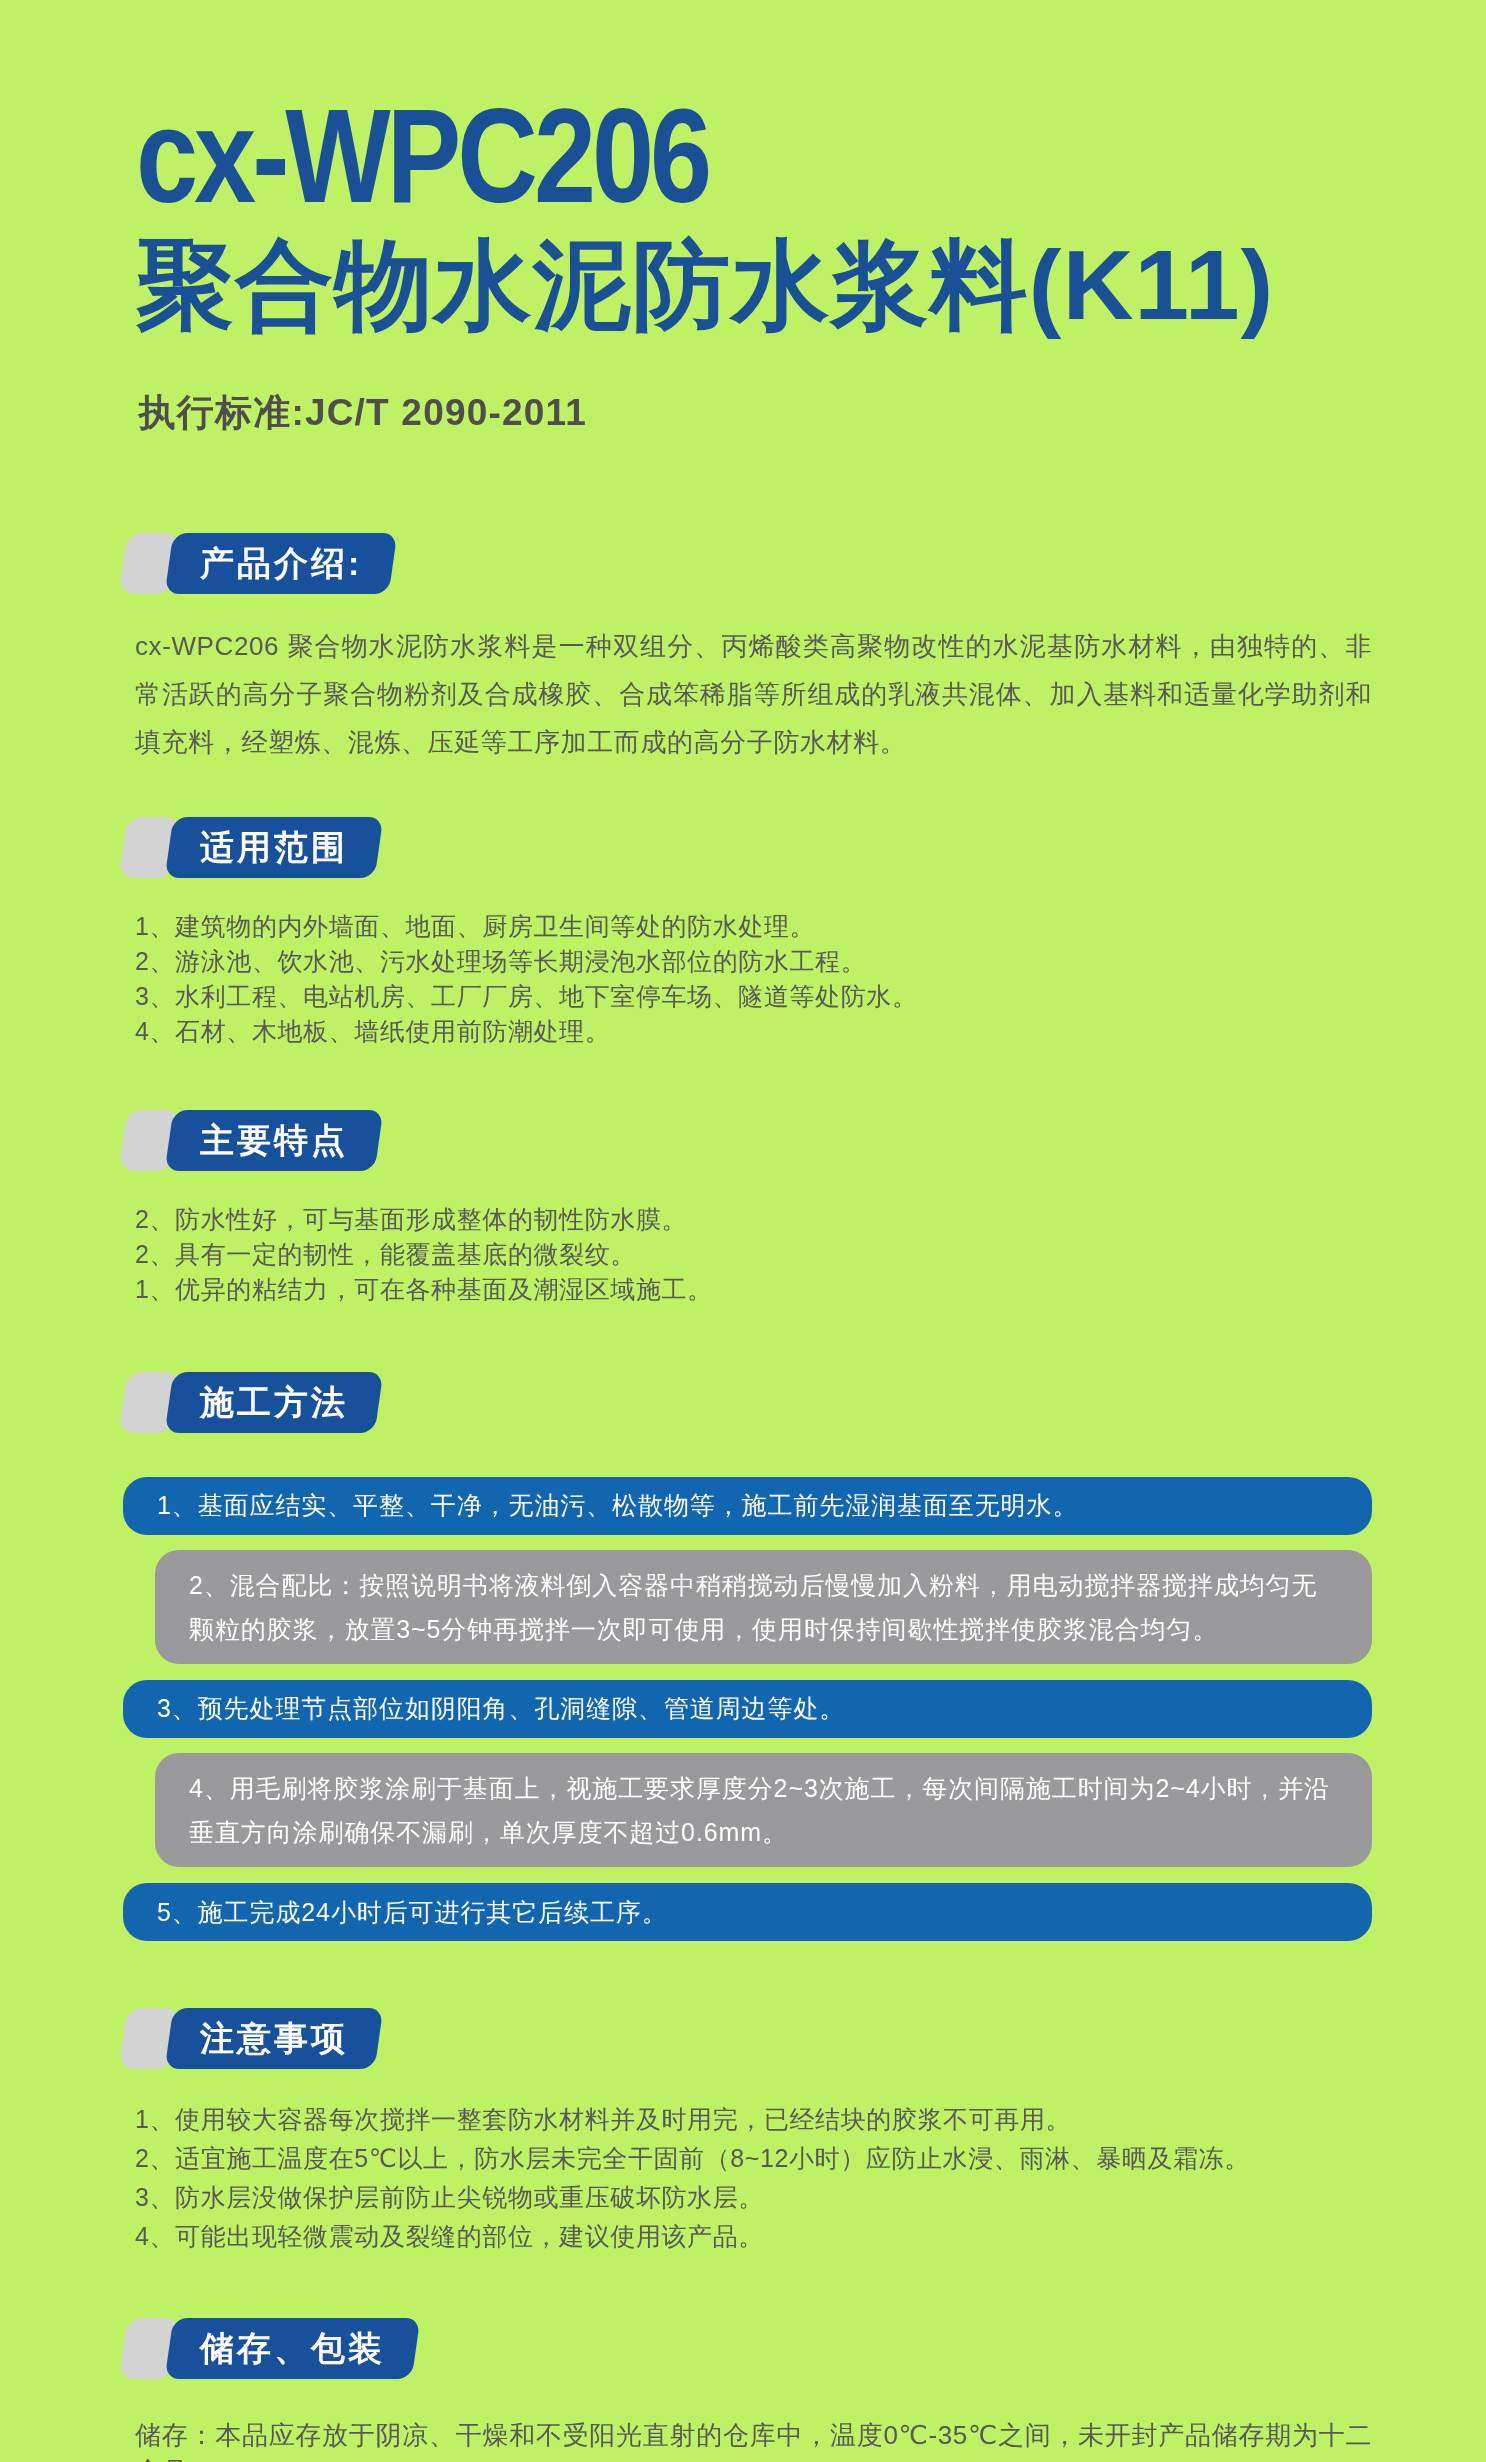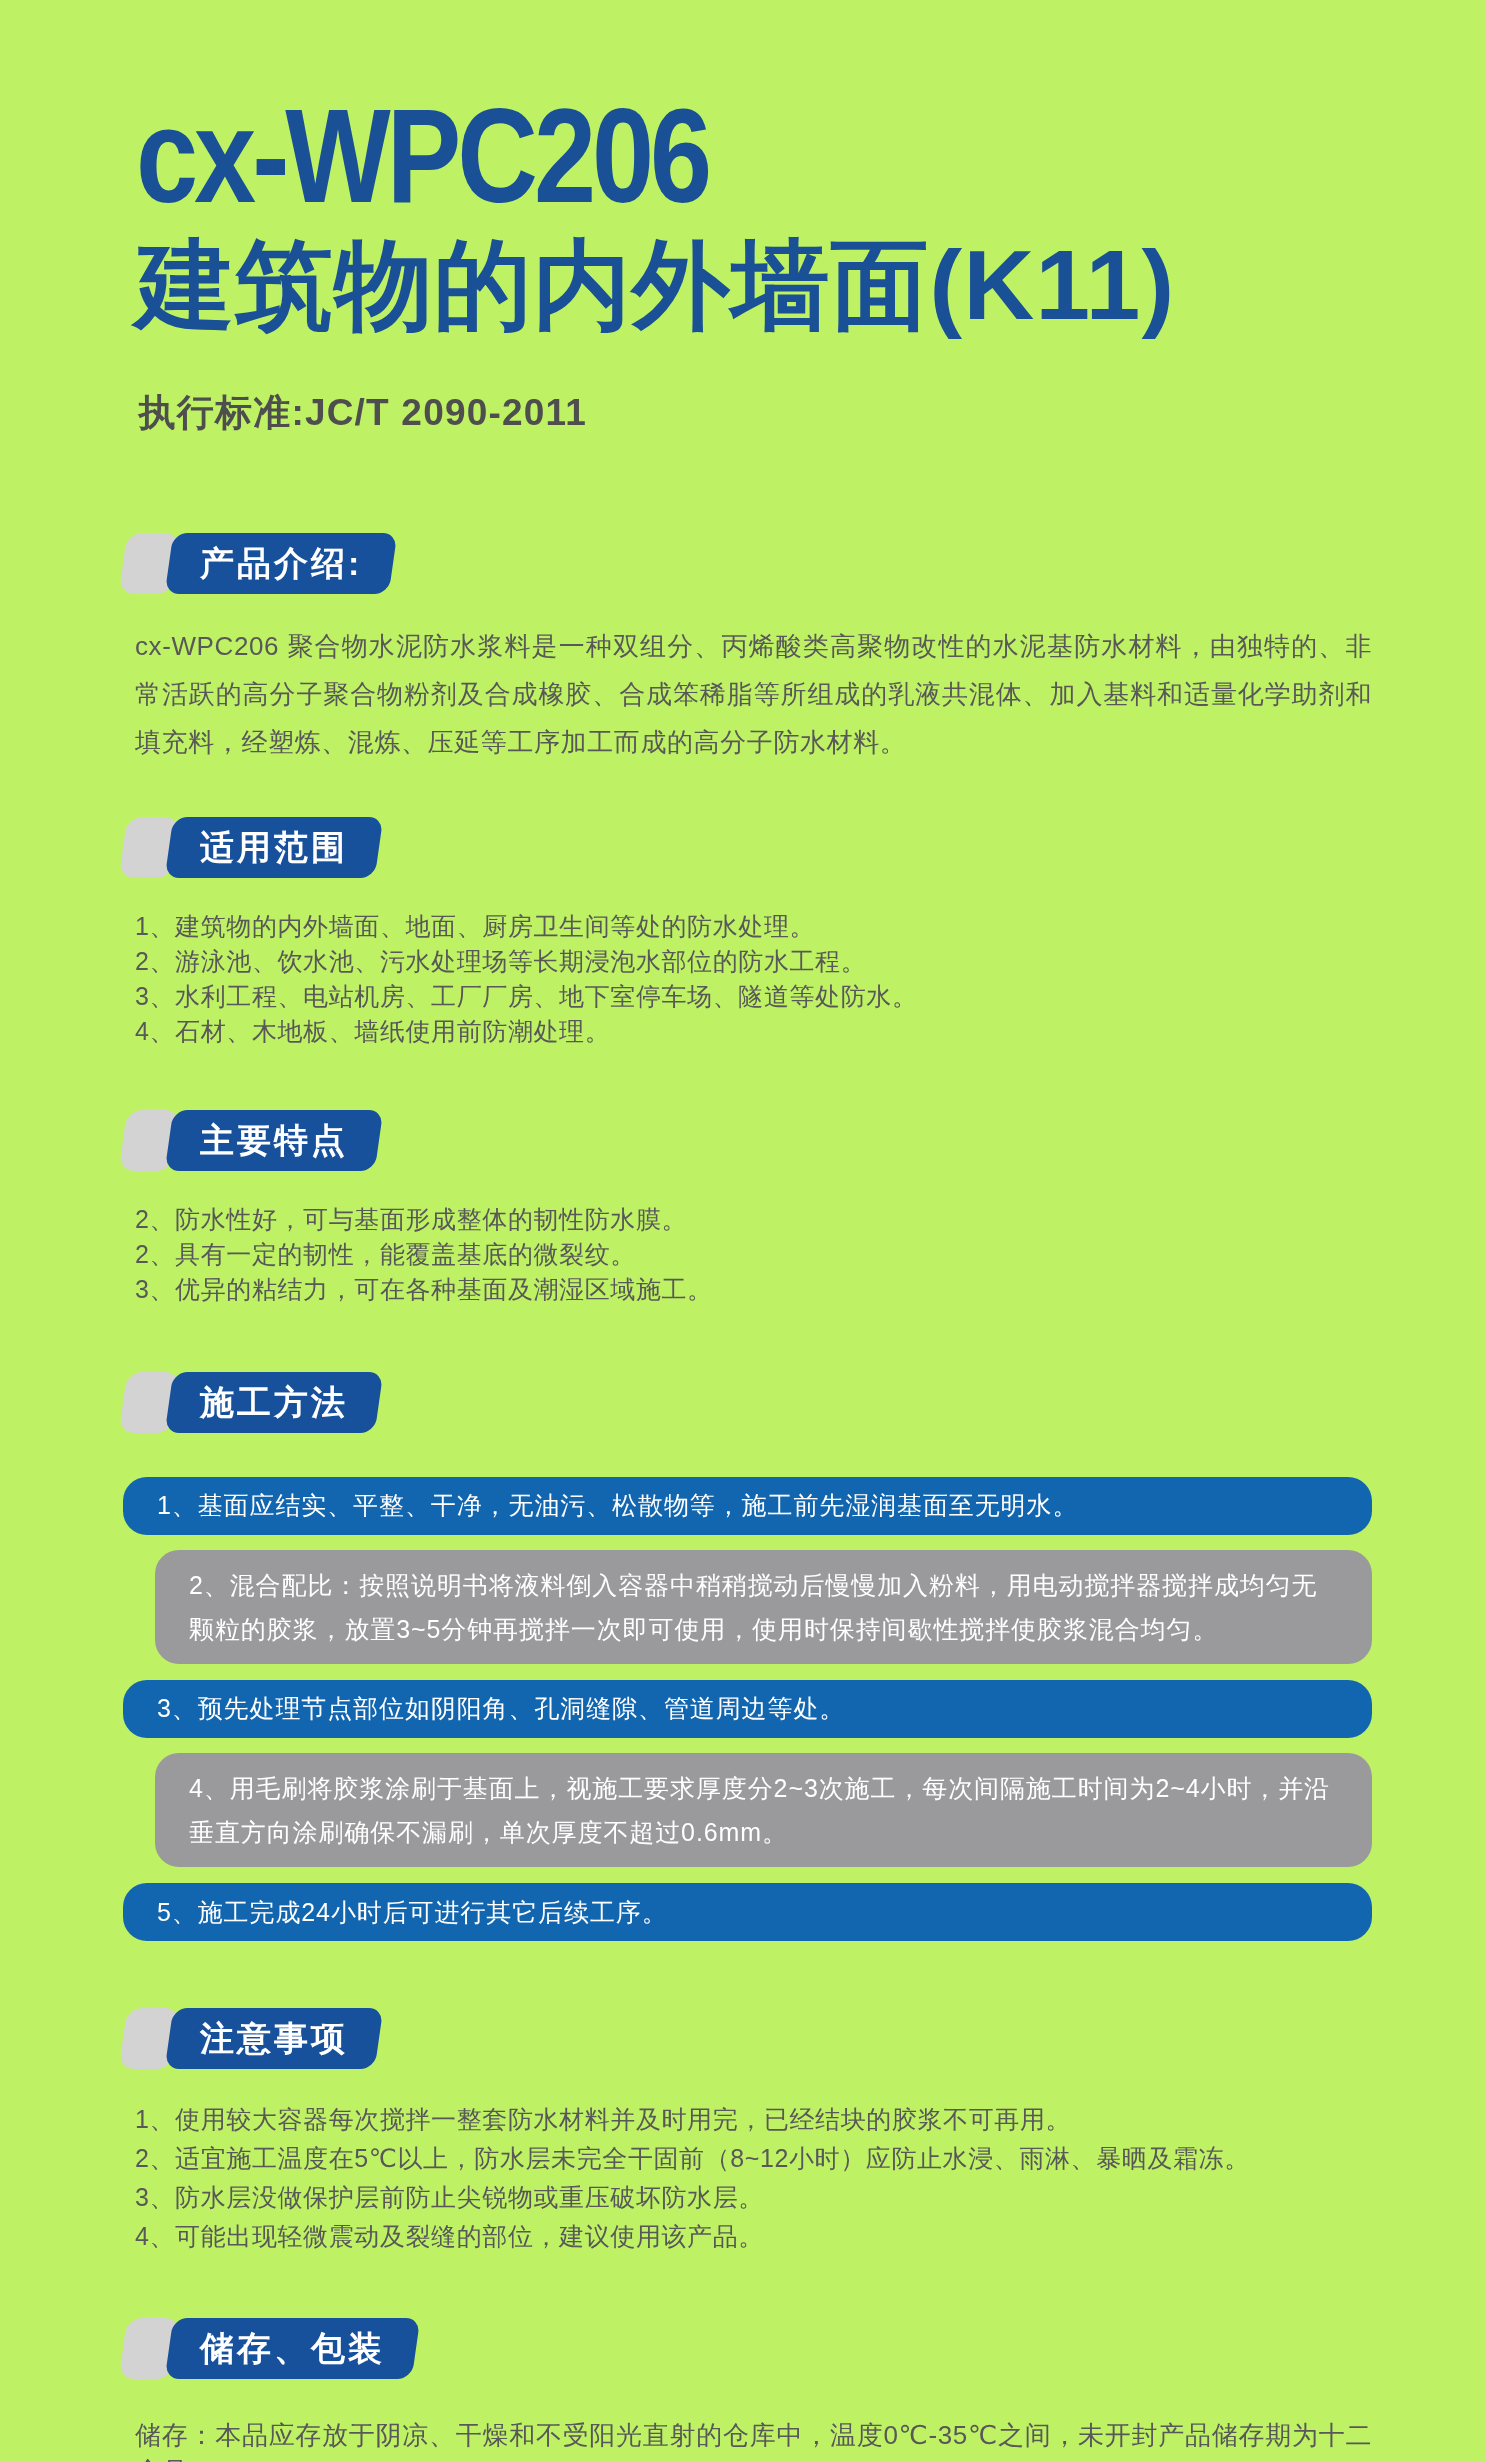--- a/index.html
+++ b/index.html
@@ -45,21 +45,21 @@
   .pill.gray { background:#9a999b;margin-left:32px; }
   .pill:first-child { margin-top:0; }
 </style>
 </head>
 <body>
 
 <div class="page">
   <div class="content">
 
     <h1 class="title1">cx-WPC206</h1>
-    <h2 class="title2">建筑物的内外墙面(K11)</h2>
+    <h2 class="title2">聚合物水泥防水浆料(K11)</h2>
     <div class="standard">执行标准:JC/T 2090-2011</div>
 
     <div class="sec-header mt-intro">
       <span class="tag"></span>
       <span class="badge">
         <span class="badge-text">产品介绍:</span>
       </span>
     </div>
     <p class="para">cx-WPC206  聚合物水泥防水浆料是一种双组分、丙烯酸类高聚物改性的水泥基防水材料，由独特的、非常活跃的高分子聚合物粉剂及合成橡胶、合成笨稀脂等所组成的乳液共混体、加入基料和适量化学助剂和填充料，经塑炼、混炼、压延等工序加工而成的高分子防水材料。</p>
 
@@ -78,21 +78,21 @@
 
     <div class="sec-header mt-features">
       <span class="tag"></span>
       <span class="badge">
         <span class="badge-text">主要特点</span>
       </span>
     </div>
     <ol class="plain-list">
       <li>2、防水性好，可与基面形成整体的韧性防水膜。</li>
       <li>2、具有一定的韧性，能覆盖基底的微裂纹。</li>
-      <li>3、优异的粘结力，可在各种基面及潮湿区域施工。</li>
+      <li>1、优异的粘结力，可在各种基面及潮湿区域施工。</li>
     </ol>
 
     <div class="sec-header mt-method">
       <span class="tag"></span>
       <span class="badge">
         <span class="badge-text">施工方法</span>
       </span>
     </div>
     <div class="pills">
       <div class="pill blue single">1、基面应结实、平整、干净，无油污、松散物等，施工前先湿润基面至无明水。</div>

